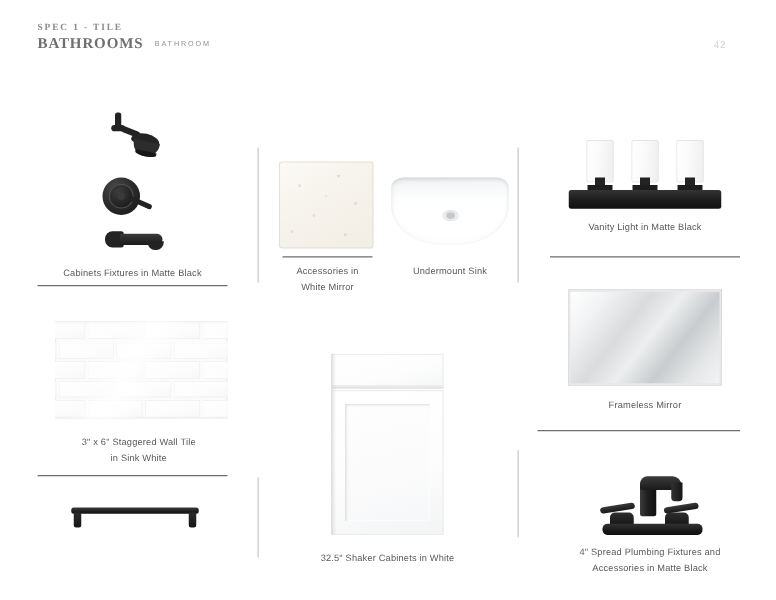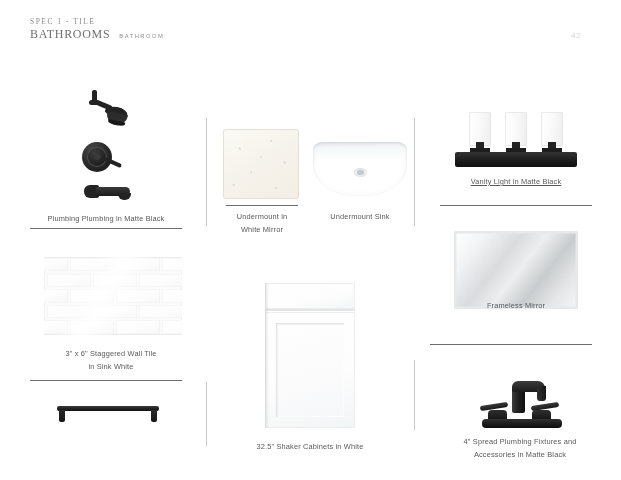--- a/index.html
+++ b/index.html
@@ -21,21 +21,21 @@
 
   
   .hdr {
     position: absolute;
     left: 30px;
     top: 18px;
     display: flex;
     align-items: flex-end;
     gap: 9px;
   }
-  .hdr-brand { line-height: 1.18; }
+  .hdr-brand { line-height: 1.18; font-weight: bold; }
   .hdr-spec {
     font-family: "Liberation Serif", serif;
     font-size: 7.5px;
     letter-spacing: 1.5px;
     color: #8b8b8b;
     white-space: nowrap;
   }
   .hdr-name {
     font-family: "Liberation Serif", serif;
     font-size: 12px;
@@ -195,26 +195,26 @@
     <div style="position:absolute; left:31px; top:61px; width:20px; height:20px; border-radius:50%; background:radial-gradient(circle at 38% 32%, #3d3d3d 0%, #222 60%, #121212 100%); box-shadow:inset 0 0 0 1px #4f4f4f;"></div>
     <div style="position:absolute; left:38px; top:68px; width:6px; height:6px; border-radius:50%; background:#3a3a3a;"></div>
 
     <div class="blk" style="position:absolute; left:47px; top:70px; width:20px; height:4px; border-radius:3px; transform:rotate(24deg); transform-origin:left center;"></div>
 
     <div class="blk" style="position:absolute; left:28px; top:99px; width:15px; height:13px; border-radius:6px 2px 2px 6px;"></div>
     <div style="position:absolute; left:40px; top:101px; width:34px; height:9px; background:linear-gradient(180deg,#3a3a3a,#1b1b1b); border-radius:2px 9px 9px 2px;"></div>
     <div class="blk" style="position:absolute; left:62px; top:107px; width:13px; height:7px; border-radius:0 0 6px 6px;"></div>
   </div>
   <div class="rule" style="left:30px; top:228px; width:152px;"></div>
-  <div class="cap" style="left:20px; top:213px; width:172px;">Plumbing Plumbing in Matte Black</div>
+  <div class="cap" style="left:20px; top:213px; width:172px;">Cabinets Fixtures in Matte Black</div>
 
   <div class="quartz"></div>
   <div class="rule" style="left:226px; top:205px; width:72px;"></div>
   <div class="cap" style="left:216px; top:211px; width:92px;">
-    <div>Undermount in</div>
+    <div>Accessories in</div>
     <div>White Mirror</div>
   </div>
 
   <div class="sink">
     <div style="position:absolute; left:0; top:0; width:94px; height:54px;
                 background:linear-gradient(178deg,#e9ebec 0%,#f6f7f8 14%,#ffffff 42%,#fdfdfd 100%);
                 border-radius:10px 10px 44% 44%/8px 8px 58% 58%;
                 box-shadow:inset 0 1px 3px rgba(150,155,160,.35);"></div>
     <div style="position:absolute; left:5px; top:5px; width:84px; height:44px;
                 background:linear-gradient(180deg,#f4f6f7 0%,#ffffff 30%,#ffffff 100%);
@@ -242,21 +242,21 @@
     <div class="blk" style="position:absolute; left:57px; top:30px; width:8px; height:8px;"></div>
     <div class="blk" style="position:absolute; left:93px; top:30px; width:8px; height:8px;"></div>
 
     <div style="position:absolute; left:15px; top:36px; width:20px; height:7px; border-radius:0 0 50% 50%; background:#1d1d1d;"></div>
     <div style="position:absolute; left:51px; top:36px; width:20px; height:7px; border-radius:0 0 50% 50%; background:#1d1d1d;"></div>
     <div style="position:absolute; left:87px; top:36px; width:20px; height:7px; border-radius:0 0 50% 50%; background:#1d1d1d;"></div>
 
     <div style="position:absolute; left:0; top:40px; width:122px; height:15px; border-radius:2px;
                 background:linear-gradient(180deg,#343434 0%,#1c1c1c 55%,#101010 100%);"></div>
   </div>
-  <div class="cap" style="left:440px; top:176px; width:152px;text-decoration:underline;">Vanity Light in Matte Black</div>
+  <div class="cap" style="left:440px; top:176px; width:152px;">Vanity Light in Matte Black</div>
   <div class="rule" style="left:440px; top:205px; width:152px;"></div>
 
   <div class="tile">
     <div class="tile-row" style="top:0px;">
       <div class="tile-unit" style="left:-20px; width:44px;"></div>
       <div class="tile-unit" style="left:26px; width:44px;"></div>
       <div class="tile-unit" style="left:72px; width:44px;"></div>
       <div class="tile-unit" style="left:118px; width:44px;"></div>
     </div>
     <div class="tile-row" style="top:15.6px;">
@@ -285,21 +285,21 @@
     </div>
     <div class="tile-sheen"></div>
   </div>
   <div class="cap" style="left:24px; top:348px; width:174px;">
     <div>3" x 6" Staggered Wall Tile</div>
     <div>in Sink White</div>
   </div>
   <div class="rule" style="left:30px; top:380px; width:152px;"></div>
 
   <div class="mirror"></div>
-  <div class="cap" style="left:440px; top:300px; width:152px;">Frameless Mirror</div>
+  <div class="cap" style="left:440px; top:318px; width:152px;">Frameless Mirror</div>
   <div class="rule" style="left:430px; top:344px; width:162px;"></div>
 
   <div class="pull">
     <div style="position:absolute; left:0; top:5px; width:102px; height:5px; border-radius:2px;
                 background:linear-gradient(180deg,#3b3b3b 0%,#1e1e1e 60%,#121212 100%);"></div>
     <div style="position:absolute; left:2px; top:9px; width:6px; height:12px; border-radius:0 0 2px 2px;
                 background:linear-gradient(180deg,#2a2a2a,#151515);"></div>
     <div style="position:absolute; left:94px; top:9px; width:6px; height:12px; border-radius:0 0 2px 2px;
                 background:linear-gradient(180deg,#2a2a2a,#151515);"></div>
   </div>

